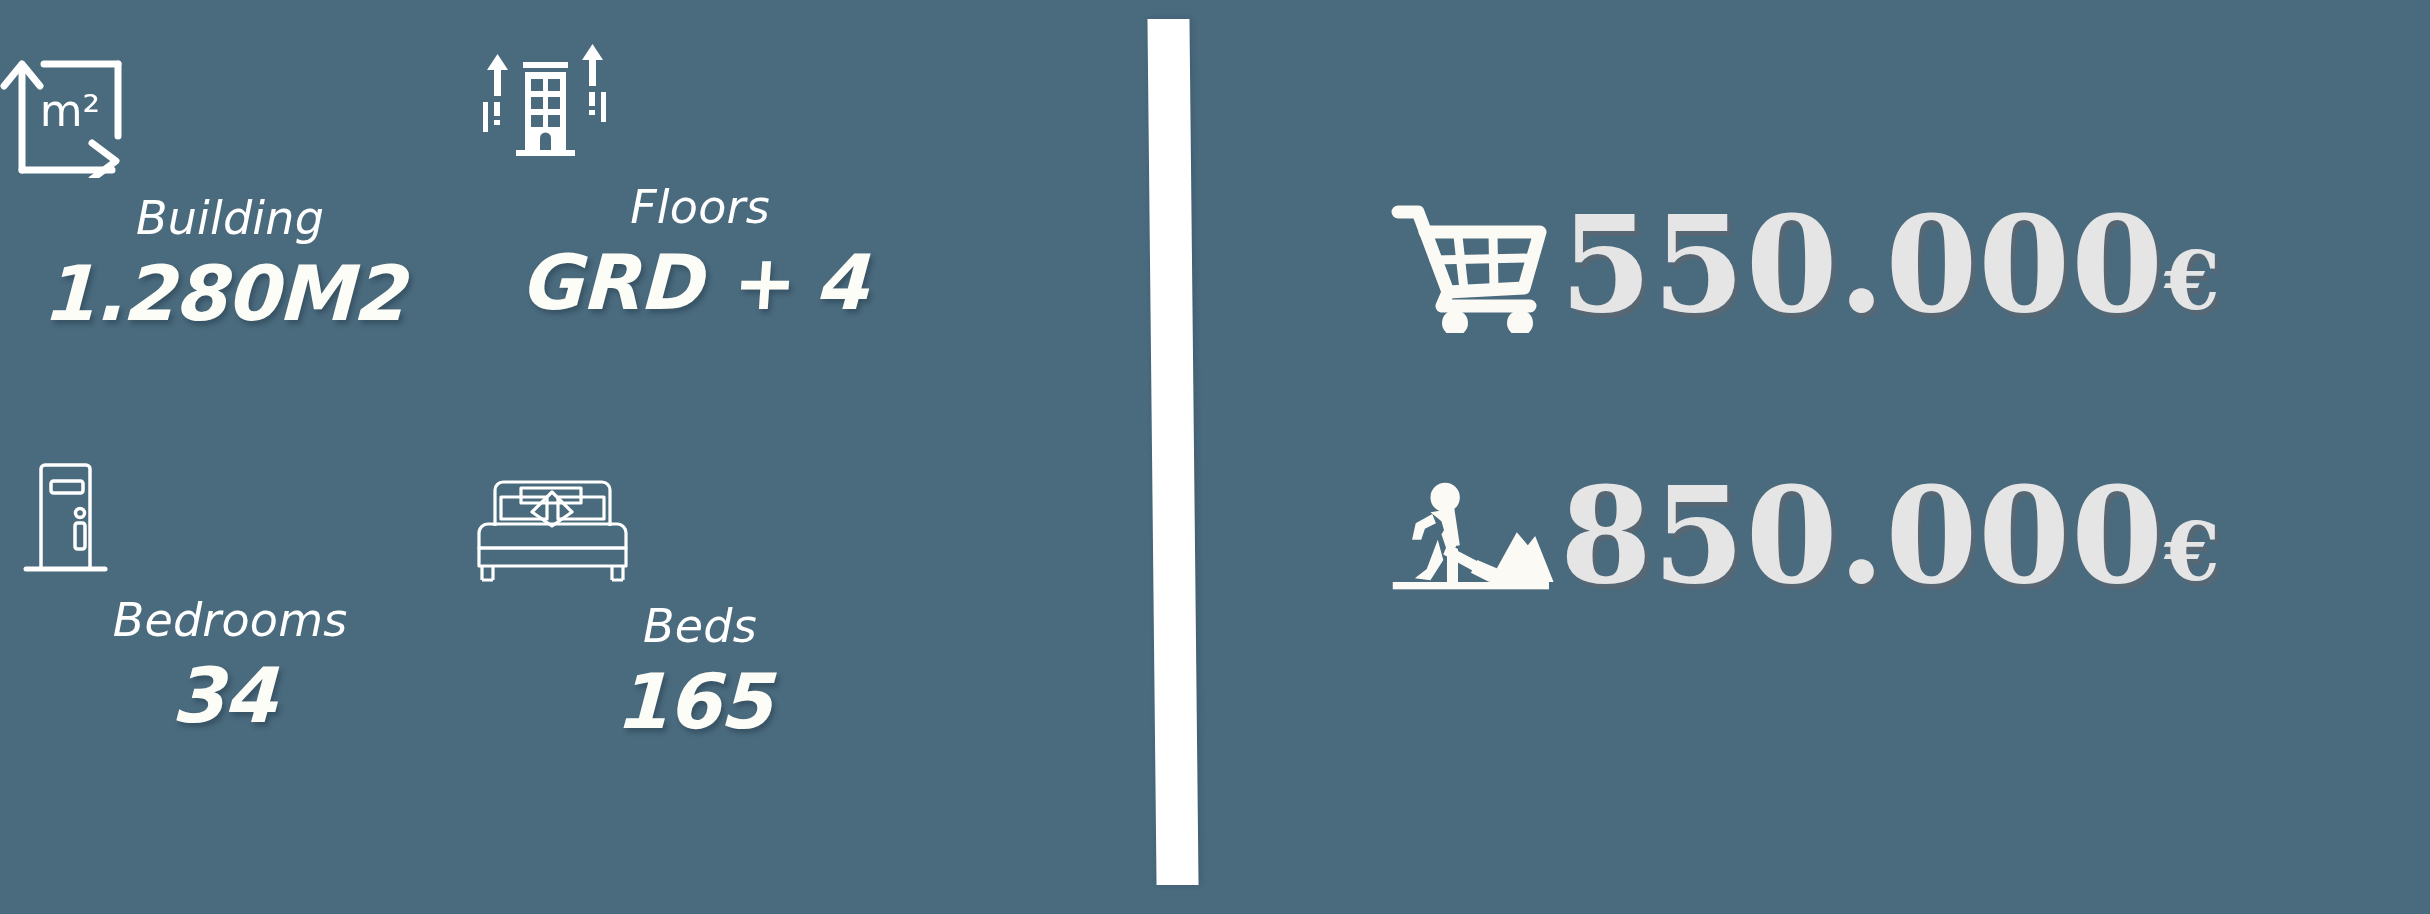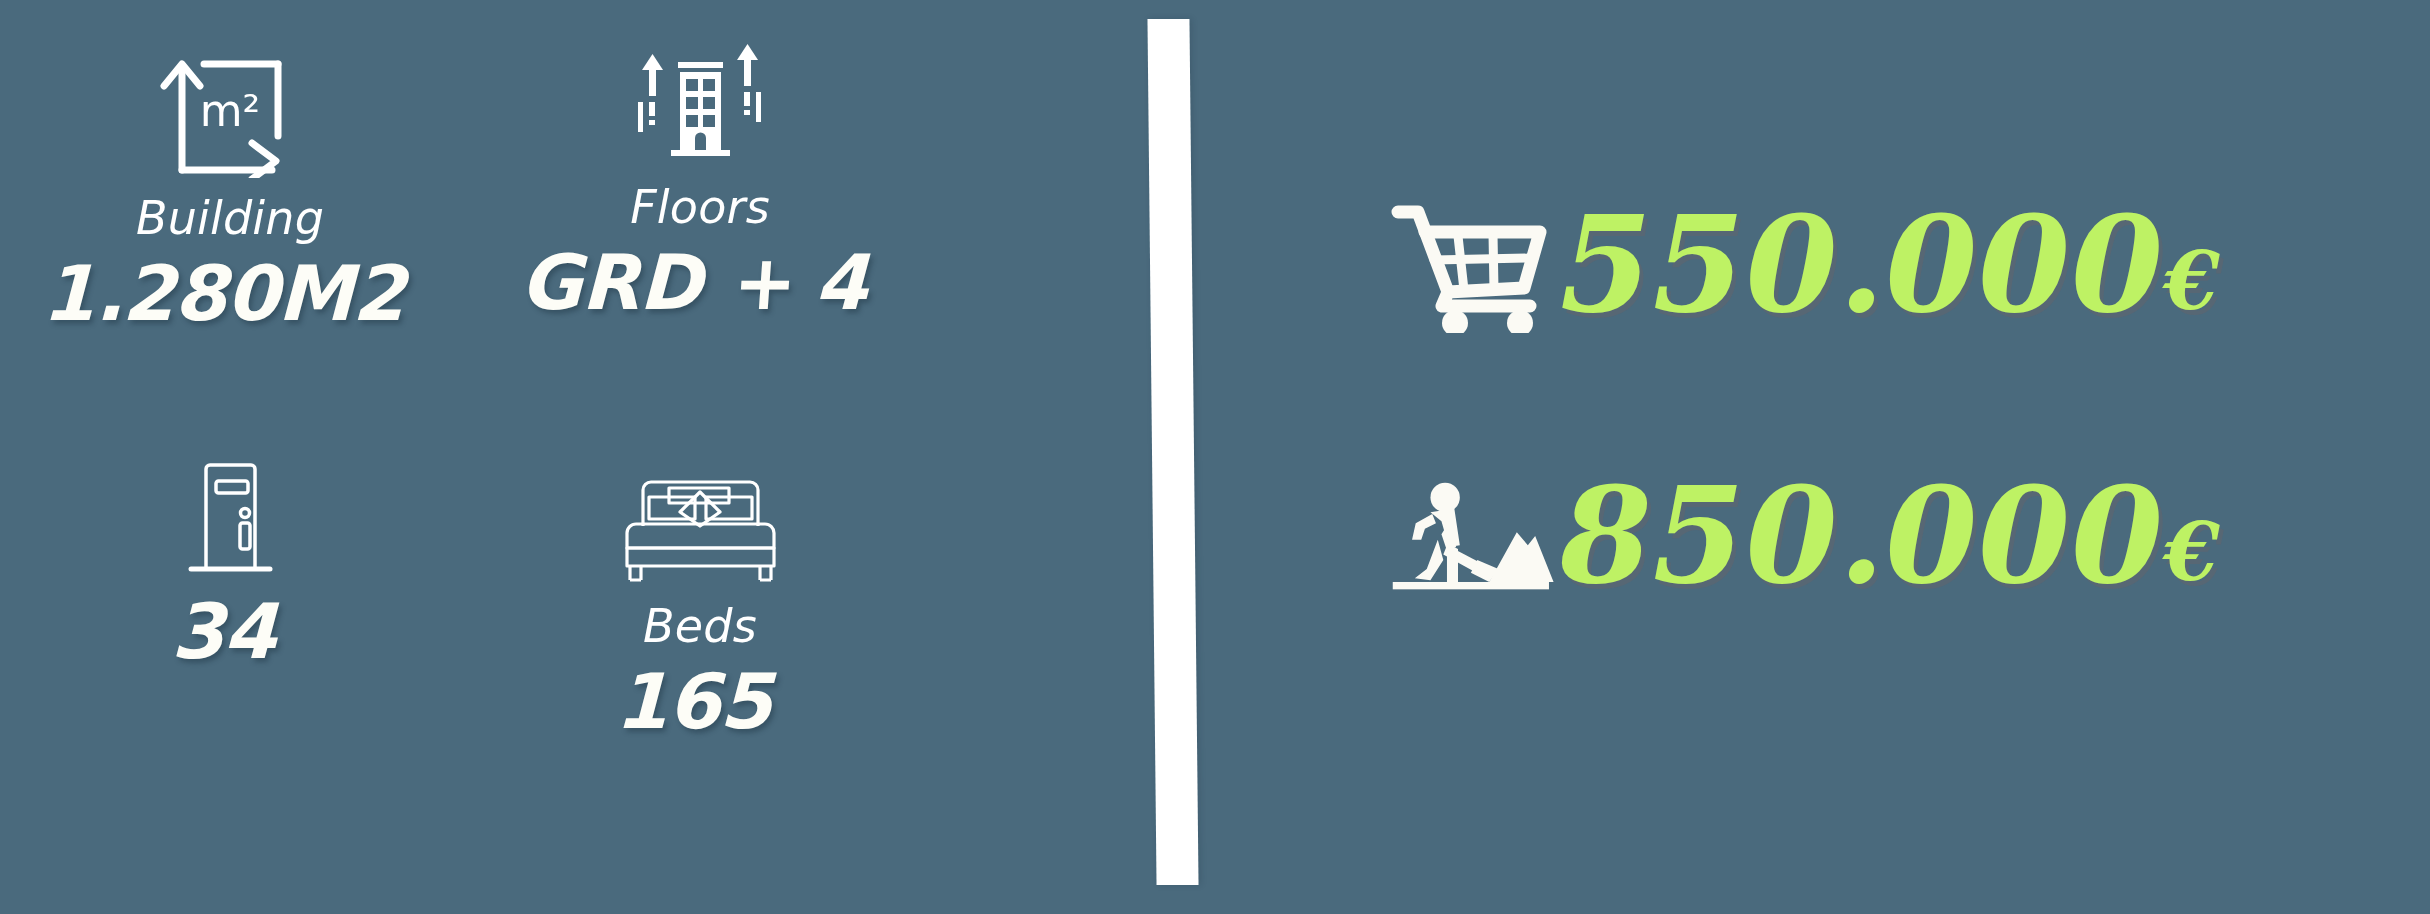--- a/index.html
+++ b/index.html
@@ -39,21 +39,21 @@
   }
   .stat-cell.c-building  { left: 0px;   top: 28px;  }
   .stat-cell.c-floors    { left: 470px; top: 17px;  }
   .stat-cell.c-bedrooms  { left: 0px;   top: 430px; }
   .stat-cell.c-beds      { left: 470px; top: 436px; }
 
   .stat-icon {
     height: 150px;
     display: flex;
     align-items: flex-end;
-    justify-content: center;
+    justify-content: flex-start;
   }
   .stat-icon svg { display: block; }
 
   .stat-label {
     font-family: "DejaVu Sans", sans-serif;
     font-size: 46px;
     font-weight: 400;
     letter-spacing: 0.2px;
     color: #ffffff;
     margin-top: 16px;
@@ -113,25 +113,24 @@
     padding-left: 90px;
     box-sizing: border-box;
   }
   .price-icon svg { display: block; }
 
   .price-amount {
     font-family: "DejaVu Serif", serif;
     font-weight: 700;
     font-size: 132px;
     line-height: 1;
-    color: #bef264;
+    color: #e5e5e5;
     letter-spacing: 1px;
     white-space: nowrap;
     text-shadow: 4px 5px 0px rgba(120,95,95,0.30);
-    font-style: italic;
   }
   .price-amount .cur {
     font-size: 80px;
     letter-spacing: 0;
     vertical-align: 2px;
   }
 </style>
 </head>
 <body>
 
@@ -198,20 +197,21 @@
     <div class="stat-cell c-bedrooms">
       <div class="stat-icon">
         <svg width="130" height="125" viewBox="0 0 130 125" fill="none" stroke="#ffffff" stroke-width="3.5" stroke-linejoin="round">
           <path d="M41 112 L41 14 a4 4 0 0 1 4 -4 L86 10 a4 4 0 0 1 4 4 L90 112"></path>
           <rect x="51" y="26" width="32" height="12" rx="2.5"></rect>
           <circle cx="80" cy="58" r="4.5"></circle>
           <rect x="75" y="68" width="10" height="26" rx="2.5"></rect>
           <path d="M26 114 L105 114" stroke-width="5" stroke-linecap="round"></path>
         </svg>
       </div>
+      <div class="stat-label">Bedrooms</div>
       <div class="stat-value">34</div>
     </div>
 
     <div class="stat-cell c-beds">
       <div class="stat-icon">
         <svg width="165" height="118" viewBox="0 0 165 118" fill="none" stroke="#ffffff" stroke-width="3.2" stroke-linejoin="round">
 
           <path d="M25 58 L25 22 a8 8 0 0 1 8 -8 L132 14 a8 8 0 0 1 8 8 L140 58"></path>
 
           <rect x="31" y="29" width="46" height="22"></rect>

